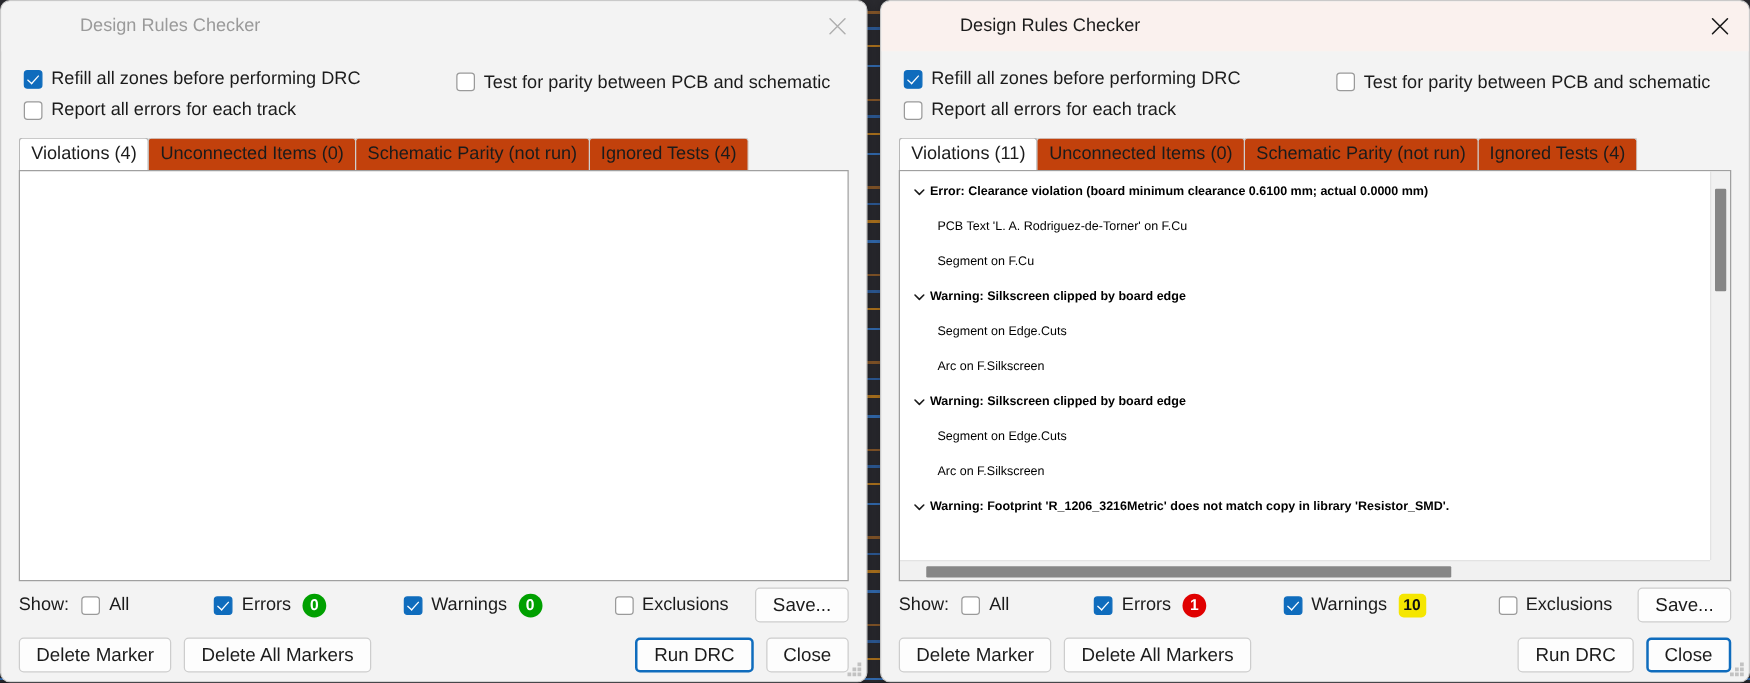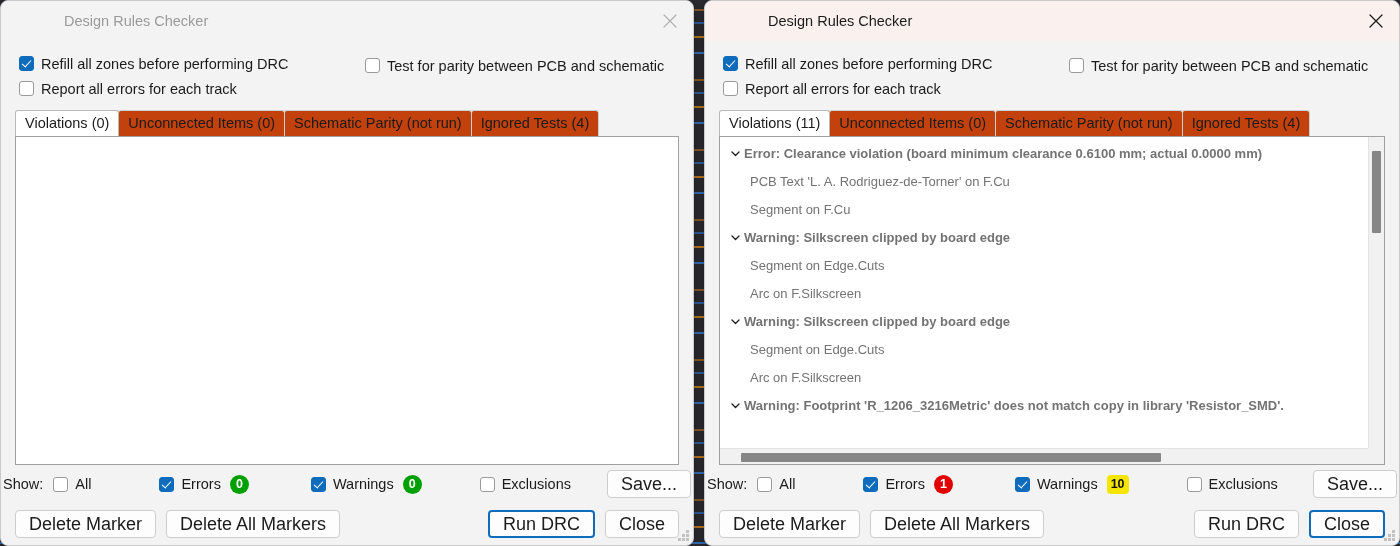--- a/index.html
+++ b/index.html
@@ -186,22 +186,22 @@
     bottom: 16px;
     background: #ffffff;
     overflow: hidden;
     padding-top: 2px;
     box-sizing: border-box;
   }
   .viol-row {
     height: 28px;
     display: flex;
     align-items: center;
-    font-size: 13px;
-    color: #737373;
+    font-size: 10px;
+    color: #000000;
     white-space: nowrap;
   }
   .viol-row.parent {
     font-weight: bold;
     padding-left: 6px;
   }
   .viol-row.child {
     font-weight: normal;
     padding-left: 30px;
   }
@@ -261,21 +261,21 @@
     height: 16px;
     background: #f1f1f1;
   }
 
   
   .showbar {
     height: 38px;
     flex: 0 0 38px;
     display: flex;
     align-items: center;
-    padding: 0 2px;
+    padding: 0 14px;
     box-sizing: border-box;
   }
   .show-label {
     font-size: 14.5px;
     color: #1b1b1b;
     margin-right: 10px;
   }
   .badge {
     display: inline-flex;
     align-items: center;
@@ -290,21 +290,21 @@
   }
   .badge.zero   { background: #00a000; color: #ffffff; border-radius: 10px; }
   .badge.err    { background: #e00000; color: #ffffff; border-radius: 10px; }
   .badge.warn   { background: #f5e600; color: #111111; border-radius: 4px; }
 
   .sp-a { width: 68px; }
   .sp-b { width: 62px; }
   .sp-c { width: 58px; }
 
   .btn {
-    font-size: 18px;
+    font-size: 15px;
     color: #1b1b1b;
     background: #fdfdfd;
     border: 1px solid #cdcdcd;
     border-radius: 4px;
     height: 28px;
     padding: 0 13px;
     display: inline-flex;
     align-items: center;
     justify-content: center;
     box-sizing: border-box;
@@ -378,21 +378,21 @@
       <div class="opt-col-a">
         <span class="cb">
           <span class="box"></span>
           <span class="lbl">Report all errors for each track</span>
         </span>
       </div>
     </div>
   </div>
 
   <div class="tabstrip">
-    <div class="tab selected">Violations (0)</div>
+    <div class="tab selected">Violations (4)</div>
     <div class="tab">Unconnected Items (0)</div>
     <div class="tab">Schematic Parity (not run)</div>
     <div class="tab">Ignored Tests (4)</div>
   </div>
 
   <div class="listwrap">
     <div class="list-inner"></div>
   </div>
 
   <div class="showbar">

